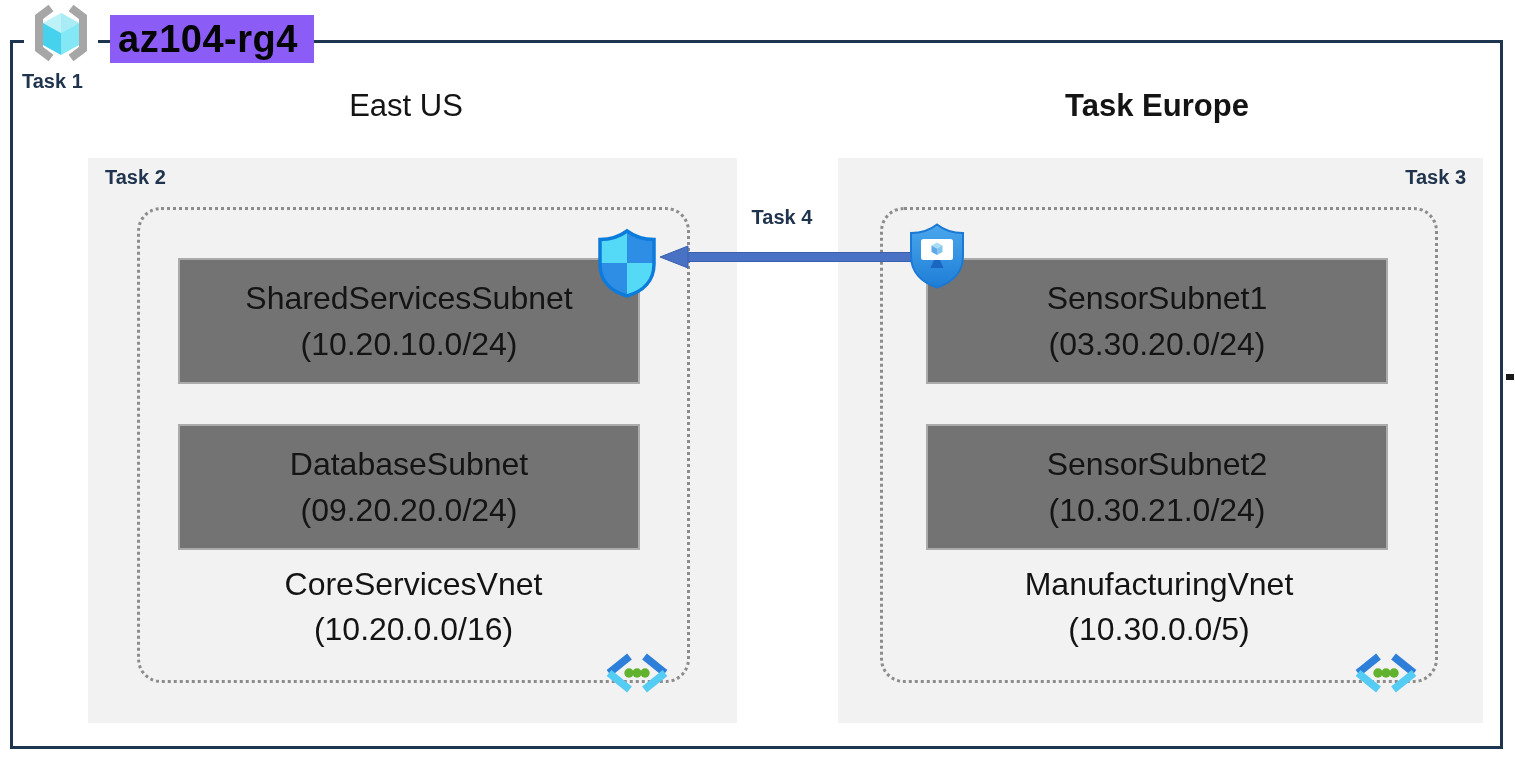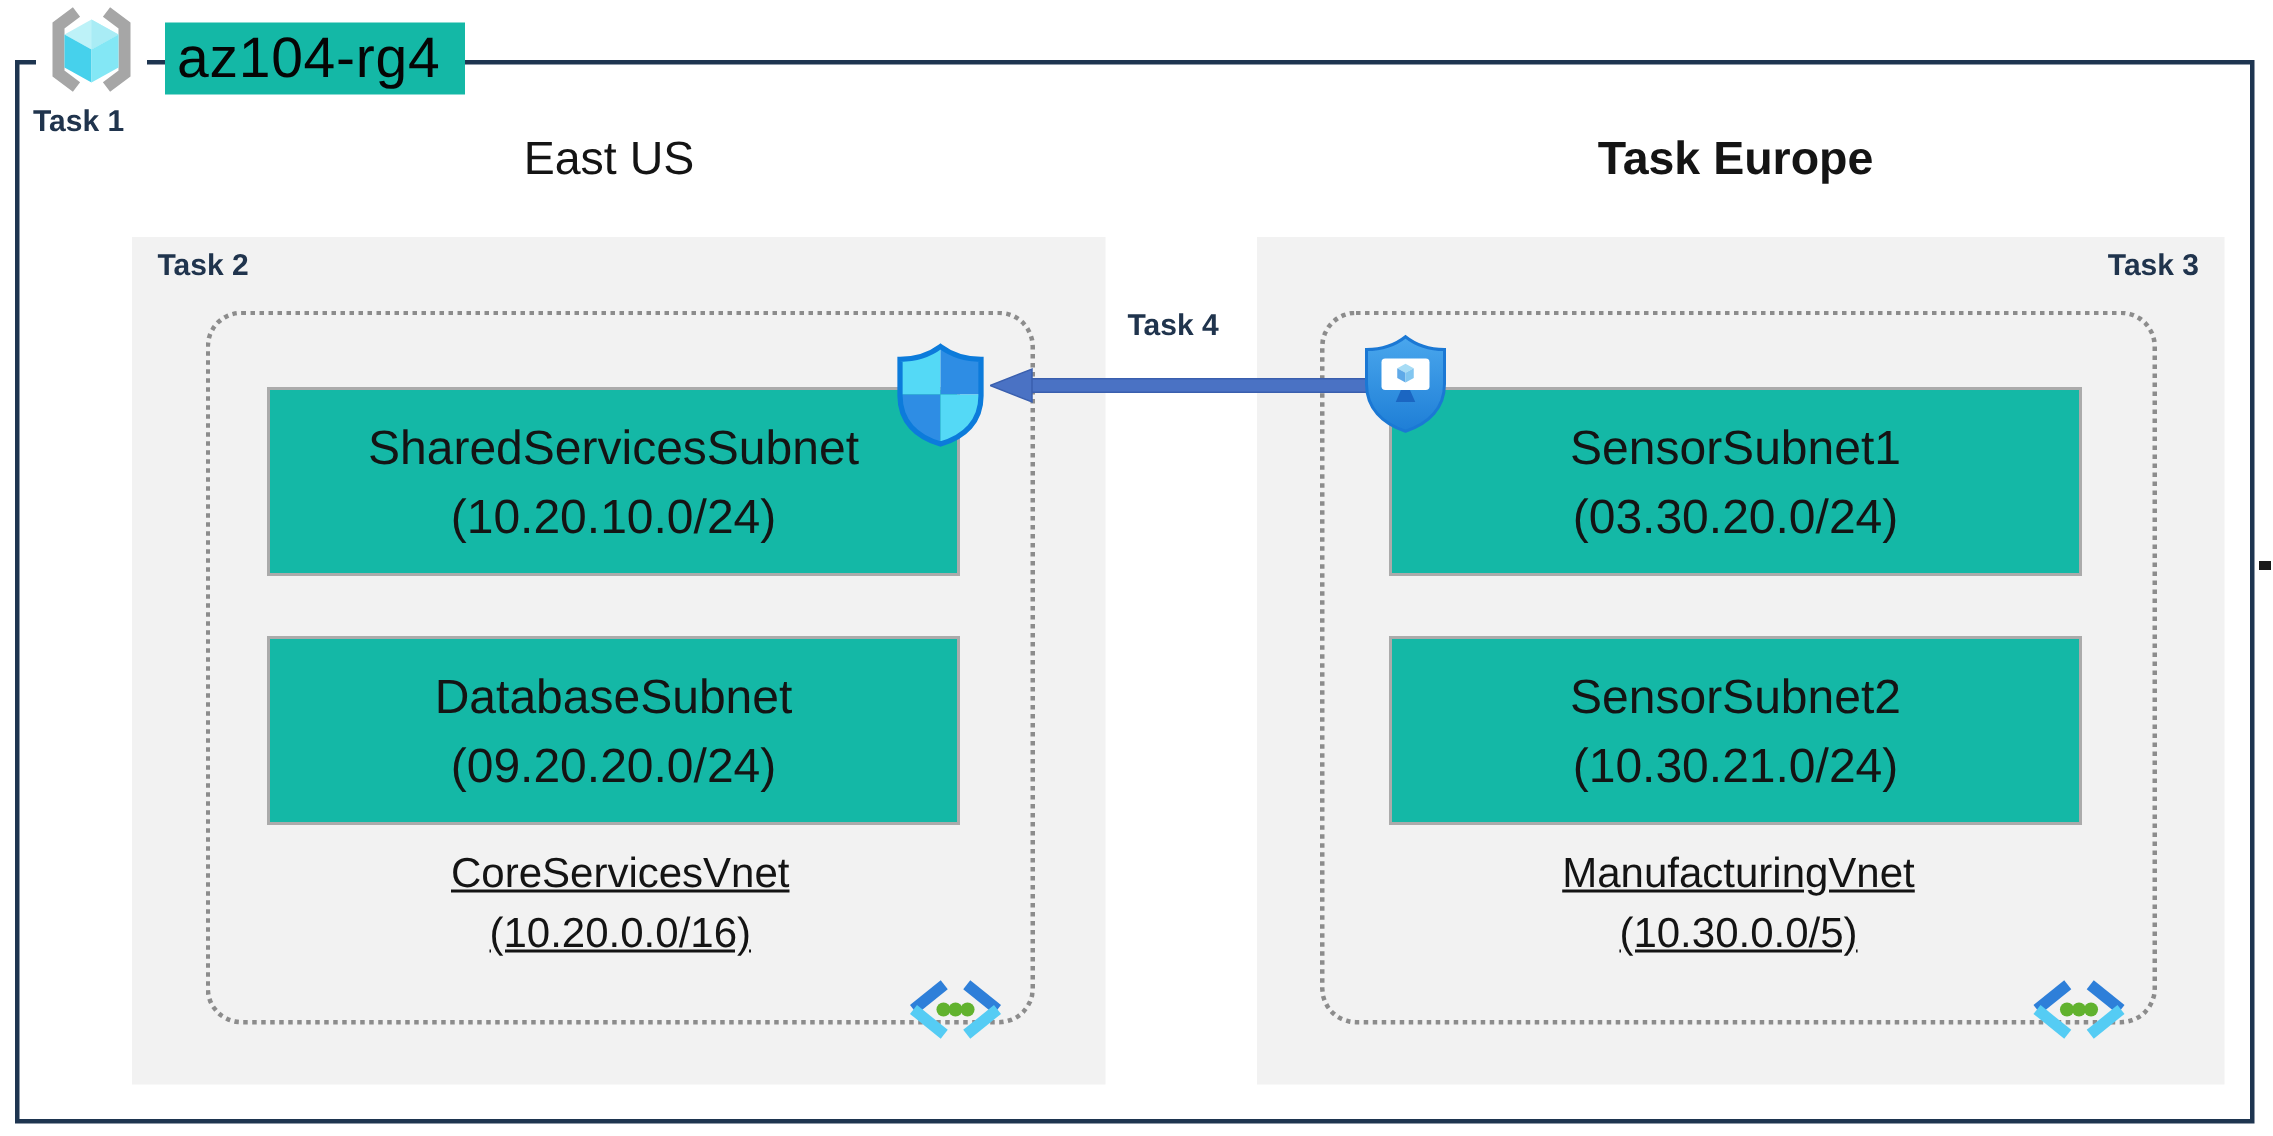--- a/index.html
+++ b/index.html
@@ -7,21 +7,21 @@
     position:relative;width:1515px;height:757px;background:#ffffff;overflow:hidden;
     font-family:"Liberation Sans",sans-serif;color:#1a1a1a;
   }
   .outer-box{
     position:absolute;left:10px;top:40px;width:1493px;height:709px;
     border:3px solid #1e3550;box-sizing:border-box;z-index:1;
   }
   .rg-icon{position:absolute;left:24px;top:2px;z-index:3;}
   .rg-title{
     position:absolute;left:110px;top:15px;height:48px;line-height:48px;z-index:2;
-    background:#14b8a6;padding:0 16px 0 8px;font-size:38px;font-weight:normal;color:#050505;
+    background:#8b5cf6;padding:0 16px 0 8px;font-size:38px;font-weight:bold;color:#050505;
     letter-spacing:0.5px;
   }
   .task-label{
     position:absolute;font-size:20px;font-weight:bold;color:#20344d;z-index:4;white-space:nowrap;
   }
   .task1{left:22px;top:70px;}
   .task4{left:782px;top:206px;transform:translateX(-50%);}
   .region-label{
     position:absolute;top:88px;transform:translateX(-50%);font-size:31px;color:#141414;
     z-index:2;white-space:nowrap;
@@ -34,30 +34,30 @@
   .region-task.left{position:absolute;left:17px;top:8px;}
   .region-task.right{position:absolute;right:17px;top:8px;}
   .vnet-box{
     position:absolute;top:49px;width:553px;height:476px;box-sizing:border-box;
     border:3px dotted #8c8c8c;border-radius:24px;z-index:2;
   }
   .vnet-box.east{left:49px;width:553px;}
   .vnet-box.west{left:42px;width:558px;}
   .subnet{
     position:absolute;left:38px;width:462px;height:126px;box-sizing:border-box;
-    background:#14b8a6;border:2px solid #ababab;
+    background:#737373;border:2px solid #ababab;
     display:flex;flex-direction:column;align-items:center;justify-content:center;
     font-size:32px;line-height:1.45;color:#141414;text-align:left;z-index:2;
   }
   .vnet-box.west .subnet{left:43px;}
   .subnet.first{top:48px;}
   .subnet.second{top:214px;}
   .vnet-label{
     position:absolute;left:0;top:352px;width:100%;text-align:center;
-    font-size:28px;line-height:1.42;color:#141414;z-index:2;text-decoration:underline;
+    font-size:32px;line-height:1.42;color:#141414;z-index:2;
   }
   .vnet-icon{position:absolute;top:442px;z-index:3;}
   .vnet-box.east .vnet-icon{left:464px;}
   .vnet-box.west .vnet-icon{left:470px;}
   .nsg-icon{position:absolute;left:596px;top:228px;z-index:6;}
   .asg-icon{position:absolute;left:908px;top:222px;z-index:6;}
   .peer-arrow{position:absolute;left:660px;top:243px;z-index:5;}
   .edge-mark{position:absolute;left:1506px;top:374px;width:8px;height:6px;background:#1a1a1a;z-index:2;}
 </style>
 </head>

